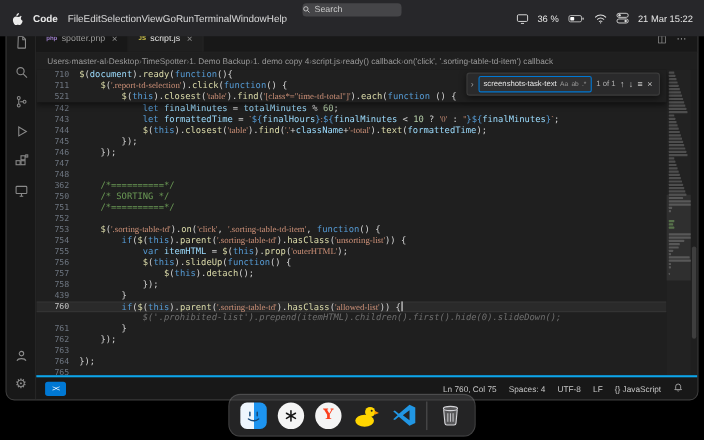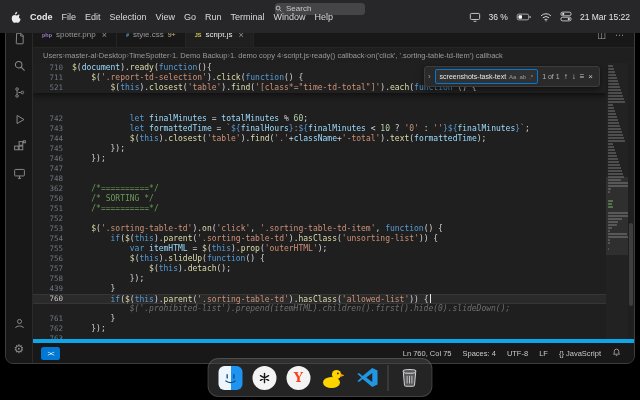--- a/index.html
+++ b/index.html
@@ -36,29 +36,29 @@
   .tab-badge{font-size:7px;color:#d7ba7d;}
   .tab-close{font-size:9px;color:#8f8f8f;margin-left:2px;}
   .tab-actions{display:flex;align-items:center;gap:9px;padding:0 10px;color:#a9a9a9;font-size:9px;}
 
   .breadcrumbs{height:15px;display:flex;align-items:center;gap:0;padding:0 10px;font-size:7.5px;color:#9a9a9a;
     white-space:nowrap;overflow:hidden;background:#1f1f1f;}
   .bc-sep{color:#666;}
 
   .editor{flex:1;position:relative;background:#1f1f1f;overflow:hidden;}
   .sticky{position:absolute;top:0;left:0;right:28px;z-index:3;background:#202020;box-shadow:0 3px 5px rgba(0,0,0,.45);}
-  .codelines{position:absolute;top:31px;left:0;right:28px;bottom:0;overflow:hidden;margin-top:20px;}
+  .codelines{position:absolute;top:31px;left:0;right:28px;bottom:0;overflow:hidden;}
   .line{display:flex;height:10px;line-height:10px;font-family:"DejaVu Sans Mono",monospace;font-size:8px;}
   .gutter{flex:0 0 30px;text-align:right;padding-right:9px;color:#6e7681;font-size:7.5px;}
   .code{white-space:pre;color:#d4d4d4;}
   .line.current{background:rgba(255,255,255,.05);box-shadow:inset 0 1px 0 rgba(255,255,255,.06),inset 0 -1px 0 rgba(255,255,255,.06);}
   .line.current .gutter{color:#c6c6c6;}
   .caret{display:inline-block;width:1px;height:9px;background:#e6e6e6;vertical-align:-1px;margin-left:1px;}
   .tk-kw{color:var(--c-kw,#569cd6);}
-  .tk-str{color:var(--c-str,#ce9178);}
+  .tk-str{color:var(--c-str,#ce9178);font-family:Liberation Serif, serif;}
   .tk-fn{color:var(--c-fn,#dcdcaa);}
   .tk-var{color:var(--c-var,#9cdcfe);}
   .tk-num{color:var(--c-num,#b5cea8);}
   .tk-cmt{color:var(--c-cmt,#6a9955);}
   .tk-pun{color:var(--c-pun,#d4d4d4);}
   .tk-ghost{color:var(--c-ghost,#6f6f6f);font-style:italic;}
 
   .minimap{position:absolute;top:0;right:6px;width:22px;bottom:0;background:rgba(255,255,255,.015);padding-top:2px;z-index:2;}
   .mm-bar{height:2px;margin:0 0 1px 2px;background:rgba(170,170,170,.32);border-radius:.5px;}
   .mm-slider{position:absolute;left:0;right:0;top:114px;height:78px;background:rgba(255,255,255,.06);}
@@ -68,21 +68,21 @@
   .findw{position:absolute;z-index:6;top:3px;right:34px;height:19px;background:#2a2a2b;border:1px solid #3c3c3c;
     border-radius:3px;display:flex;align-items:center;gap:4px;padding:0 6px 0 3px;box-shadow:0 2px 7px rgba(0,0,0,.55);
     font-size:7px;color:#ccc;}
   .find-grip{color:#9a9a9a;font-size:8px;}
   .find-input{display:flex;align-items:center;gap:3px;background:#313132;border:1px solid var(--accent,#0078d4);
     border-radius:2px;height:13px;padding:0 4px;color:#e6e6e6;}
   .find-opts{display:flex;gap:3px;color:#9a9a9a;font-size:6px;}
   .find-count{color:#b3b3b3;}
   .find-btn{color:#c5c5c5;font-size:8px;}
 
-  .statusbar{height:20px;background:#181818;border-top:4px solid #0ea5e9;display:flex;align-items:center;
+  .statusbar{height:20px;background:#181818;border-top:2px solid #0ea5e9;display:flex;align-items:center;
     justify-content:space-between;padding:0 8px;font-size:7.5px;color:#c8c8c8;}
   .remote{display:flex;align-items:center;justify-content:center;width:19px;height:13px;background:var(--accent,#0078d4);
     color:#fff;border-radius:2.5px;font-size:7px;letter-spacing:-1px;}
   .st-right{display:flex;align-items:center;gap:1px;}
   .st-item{padding:0 5px;white-space:nowrap;}
 
   
   .dock{position:absolute;left:50%;bottom:3px;transform:translateX(-50%);height:37px;display:flex;align-items:center;
     gap:8px;padding:0 9px;background:rgba(72,72,74,.5);border:1px solid rgba(255,255,255,.14);border-radius:11px;}
   .dock-item{width:26px;height:26px;display:flex;align-items:center;justify-content:center;}
@@ -98,21 +98,21 @@
 <div class="desktop">
 
   <header class="menubar">
     <span class="mb-apple">
       <svg width="11" height="12" viewBox="0 0 14 16" fill="#ececec">
         <path d="M9.3 1.1c.1.9-.3 1.8-.8 2.4-.6.7-1.5 1.2-2.3 1.1-.1-.9.3-1.8.8-2.3.6-.7 1.6-1.2 2.3-1.2z"></path>
         <path d="M11 5.3c-1.1 0-2 .6-2.6.6-.7 0-1.6-.6-2.6-.6C3.9 5.3 2 6.9 2 9.5c0 2.9 2.1 6.2 3.7 6.2.8 0 1.1-.5 2.2-.5 1.1 0 1.4.5 2.2.5 1.7 0 3.6-3.1 3.6-5.2-1.3-.6-2.1-1.7-2.1-3 0-.9.4-1.7 1-2.2-.5-.6-1.1-.9-1.6-1z"></path>
       </svg>
     </span>
     <span class="mb-app">Code</span>
-    <span style="display:flex;gap:9px">
+    <span style="display:flex;">
         <span class="mb-item">File</span>
         <span class="mb-item">Edit</span>
         <span class="mb-item">Selection</span>
         <span class="mb-item">View</span>
         <span class="mb-item">Go</span>
         <span class="mb-item">Run</span>
         <span class="mb-item">Terminal</span>
         <span class="mb-item">Window</span>
         <span class="mb-item">Help</span>
       </span>
@@ -214,25 +214,20 @@
     </aside>
 
     <div class="main">
 
       <div class="tabbar">
         <div class="tab-strip">
             <div class="tab">
               <span class="tab-ficon" style="color: rgb(155, 124, 200);">php</span>
               <span class="tab-label">spotter.php</span>
               <span class="tab-close">×</span>
-            </div>
-            <div class="tab">
-              <span class="tab-ficon" style="color: rgb(81, 154, 186);">#</span>
-              <span class="tab-label">style.css</span>
-              <span class="tab-badge">9+</span>
             </div>
             <div class="tab active">
               <span class="tab-ficon" style="color: rgb(212, 201, 75);">JS</span>
               <span class="tab-label">script.js</span>
               <span class="tab-close">×</span>
             </div>
           </div>
         <div class="tab-actions">
           <span>◫</span>
           <span>⋯</span>

